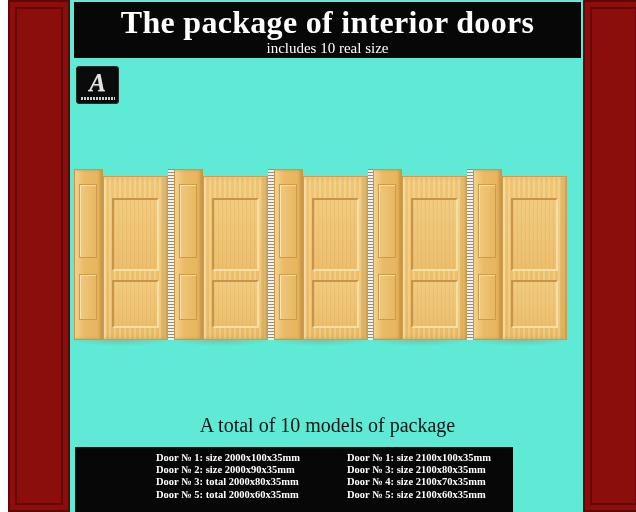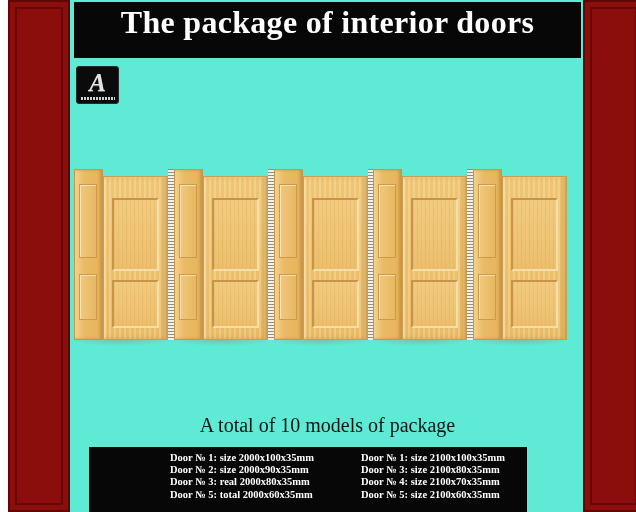--- a/index.html
+++ b/index.html
@@ -59,40 +59,41 @@
   .panel-top{top:21px;height:69px;}
   .panel-bottom{top:103px;height:44px;}
   .stack-edge{width:6px;height:171px;
         background:repeating-linear-gradient(180deg,#8f8f88 0 1px,#f4f1e9 1px 3px);}
 
   
   .total-line{position:absolute;left:66px;top:414px;width:507px;text-align:center;
         font-size:20px;color:#151515;}
 
   
-  .bottom-banner{position:absolute;left:81px;top:447px;width:438px;height:65px;background:#070707;}
+  .bottom-banner{position:absolute;left:67px;top:447px;width:438px;height:65px;background:#070707;}
   .spec-col{position:absolute;top:5px;color:#ffffff;font-size:10.5px;font-weight:bold;
         line-height:12.2px;white-space:nowrap;}
   .spec-col-left{left:81px;}
   .spec-col-right{left:272px;}
 </style>
 </head>
 <body>
 
 <div class="canvas">
 
   <div class="frame frame-left">
     <div class="frame-inner"></div>
   </div>
   <div class="frame frame-right">
     <div class="frame-inner"></div>
   </div>
 
   <div class="top-banner">
     <div class="main-title">The package of interior doors</div>
+    <div class="sub-title">includes 10 real size</div>
   </div>
 
   <div class="logo">
     <div class="logo-letter">A</div>
     <div class="logo-micro"></div>
   </div>
 
   <div class="doors-row">
     <div class="door-group">
       <div class="back-door">
@@ -149,21 +150,21 @@
       </div>
     </div>
   </div>
 
   <div class="total-line">A total of 10 models of package</div>
 
   <div class="bottom-banner">
     <div class="spec-col spec-col-left">
       <div>Door № 1: size 2000x100x35mm</div>
       <div>Door № 2: size 2000x90x35mm</div>
-      <div>Door № 3: real 2000x80x35mm</div>
+      <div>Door № 3: total 2000x80x35mm</div>
       <div>Door № 5: total 2000x60x35mm</div>
     </div>
     <div class="spec-col spec-col-right">
       <div>Door № 1: size 2100x100x35mm</div>
       <div>Door № 3: size 2100x80x35mm</div>
       <div>Door № 4: size 2100x70x35mm</div>
       <div>Door № 5: size 2100x60x35mm</div>
     </div>
   </div>
 

